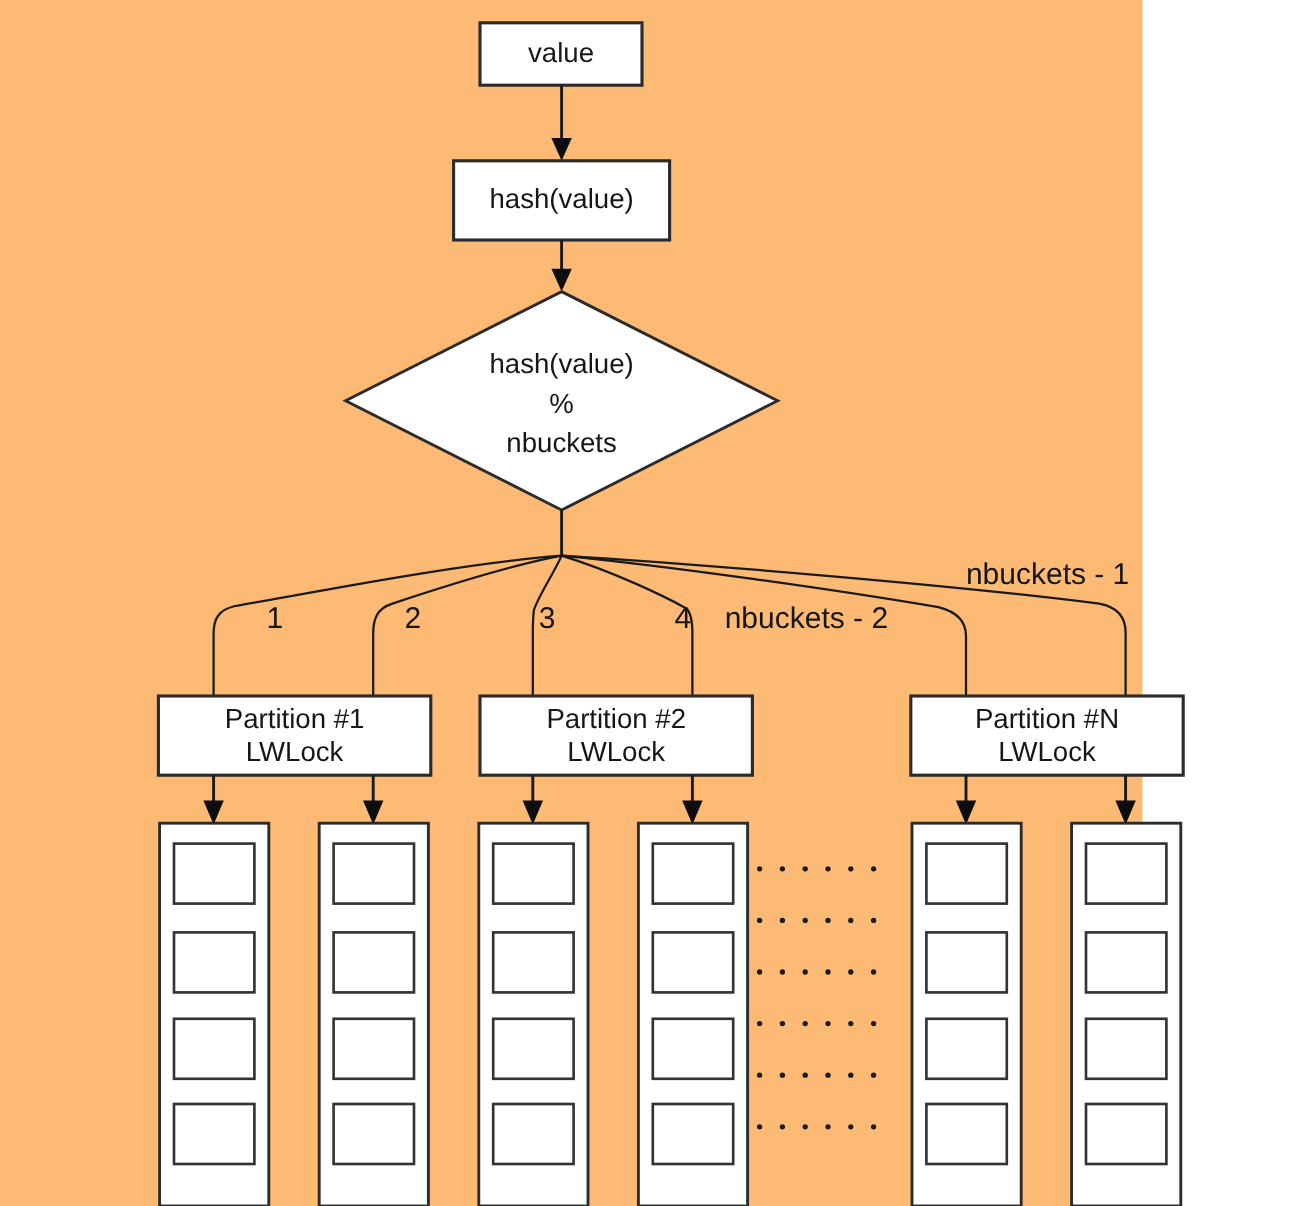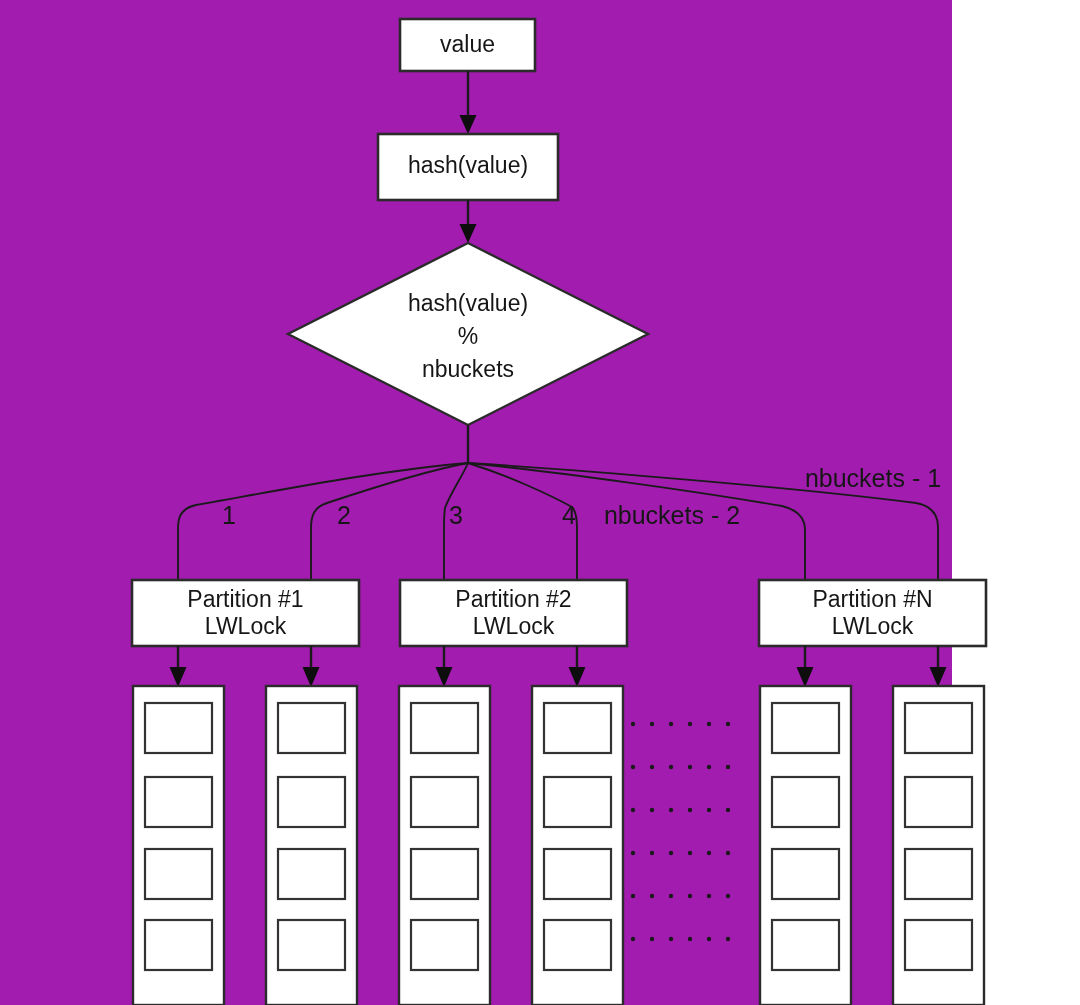--- a/index.html
+++ b/index.html
@@ -10,21 +10,21 @@
   body {
     width: 1080px;
     height: 1005px;
     font-family: "Liberation Sans", sans-serif;
     overflow: hidden;
   }
   #diagram-root {
     position: relative;
     width: 952px;
     height: 1005px;
-    background: #a21caf;
+    background: #fdba74;
   }
   svg#diagram-svg {
     display: block;
     width: 1080px;
     height: 1005px;
   }
   .node-box {
     fill: #ffffff;
     stroke: #2b2b2b;
     stroke-width: 2.6;

